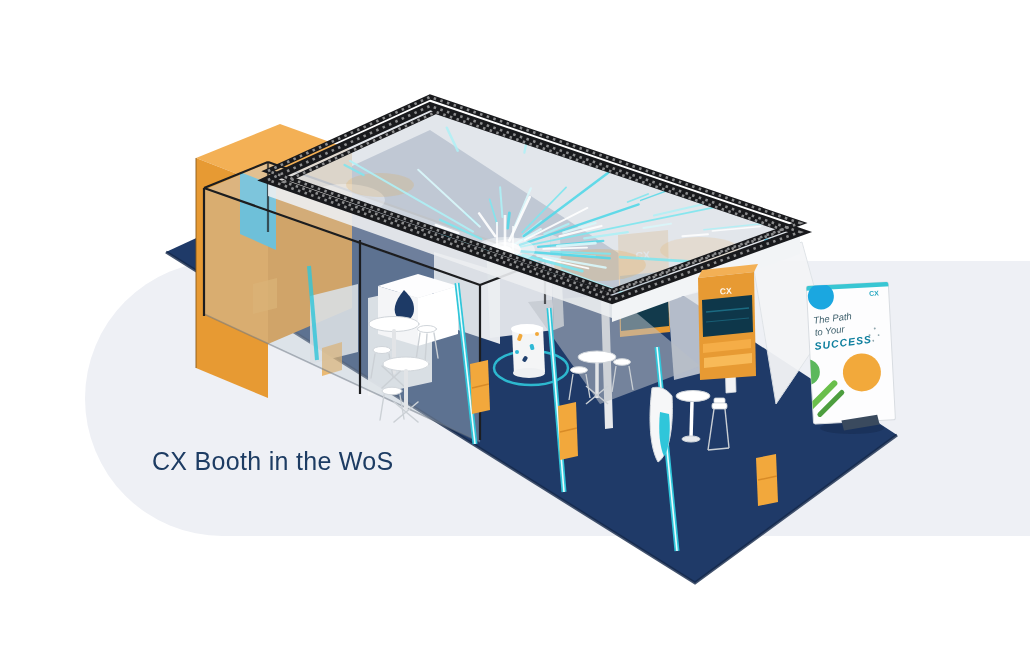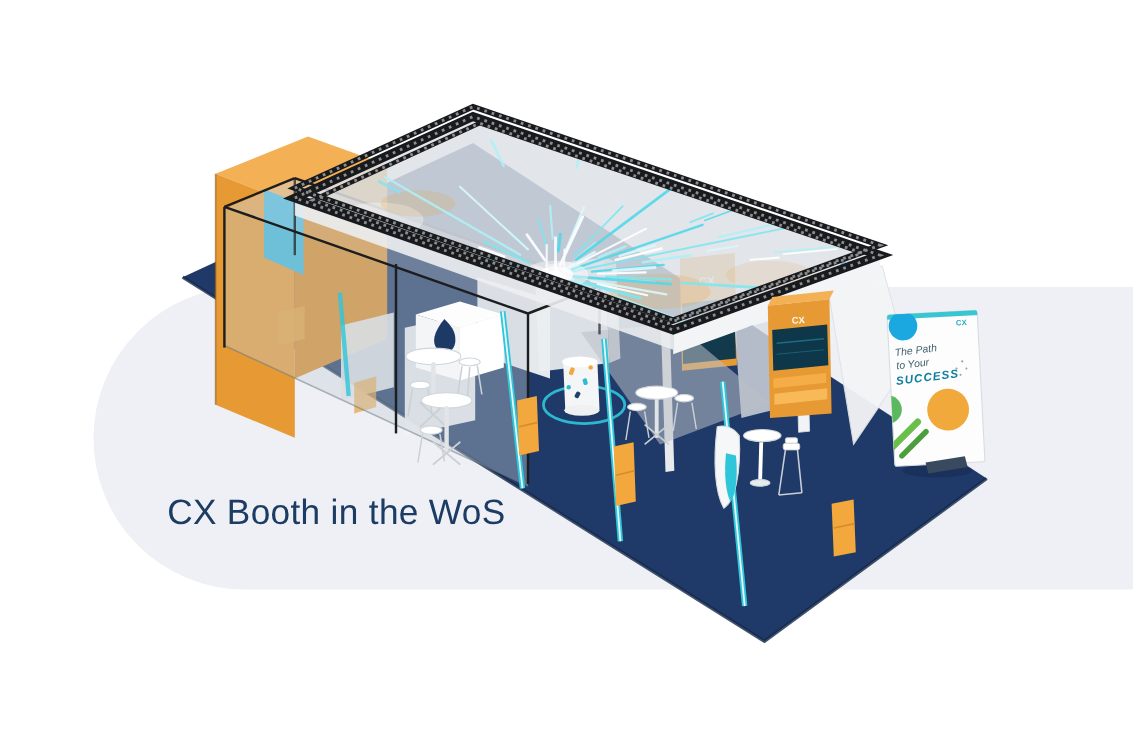--- a/index.html
+++ b/index.html
@@ -1,21 +1,21 @@
 <!DOCTYPE html>
 <html><head>
 <meta charset="utf-8">
 <style>
   html,body{margin:0;padding:0;}
   .stage{position:relative;width:1030px;height:665px;background:#ffffff;overflow:hidden;
          font-family:"Liberation Sans", sans-serif;}
   .bg-band{position:absolute;left:85px;top:261px;width:960px;height:275px;
            background:#eef0f5;border-radius:138px 0 0 138px;}
   .scene-svg{position:absolute;left:0;top:0;}
-  .caption{position:absolute;left:152px;top:447px;font-size:32px;color:#1d3c63;
+  .caption{position:absolute;left:152px;top:447px;font-size:25px;color:#1d3c63;
            letter-spacing:.3px;white-space:nowrap;}
 </style>
 </head>
 <body>
 
 <div class="stage">
   <div class="bg-band"></div>
 
   <svg class="scene-svg" width="1030" height="665" viewBox="0 0 1030 665">
     <defs>

